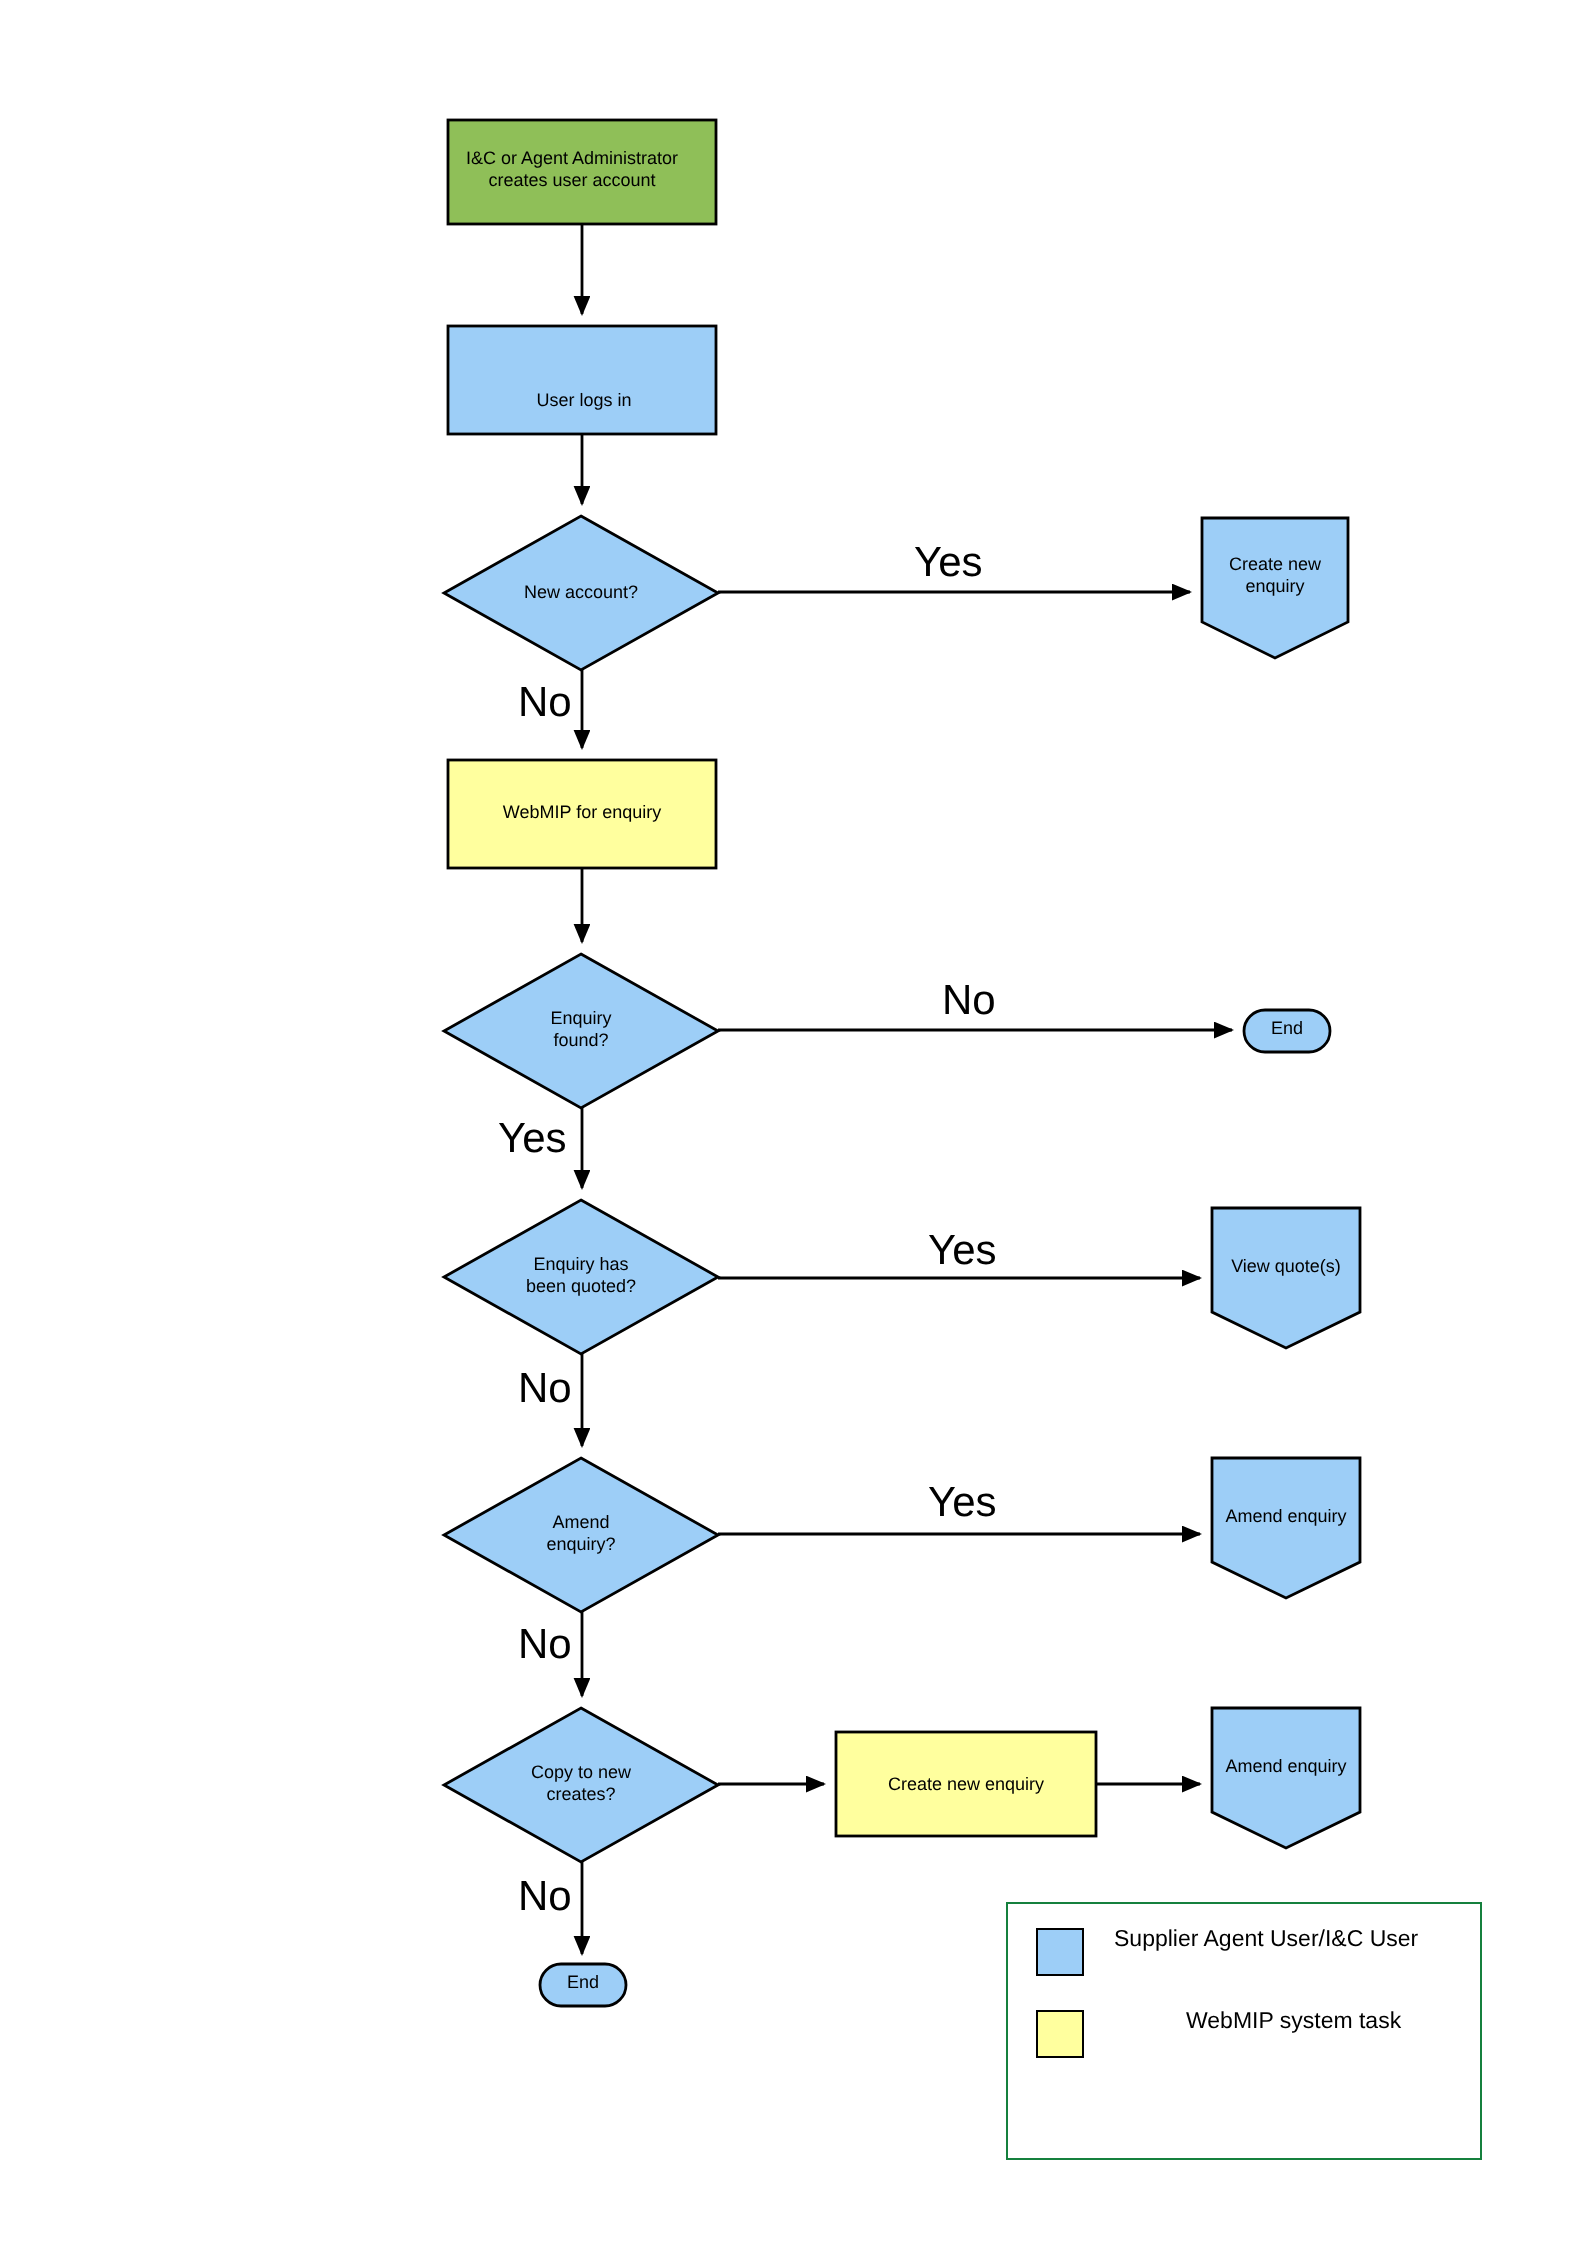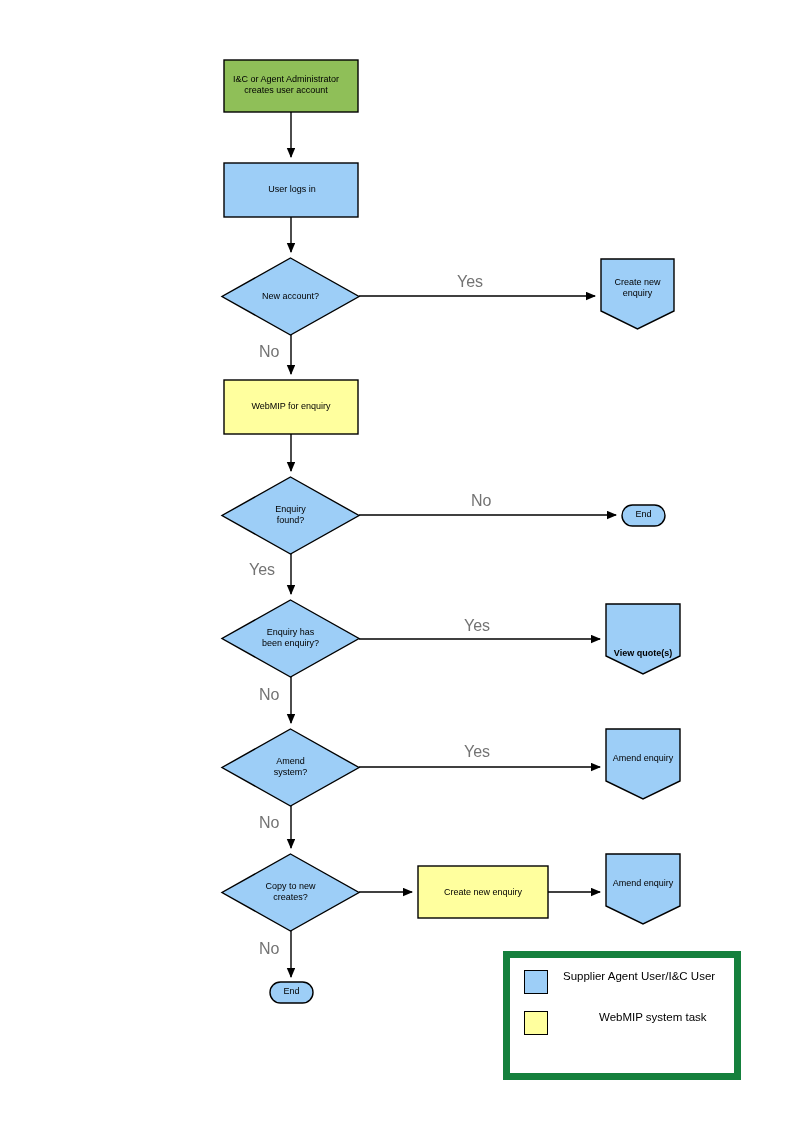--- a/index.html
+++ b/index.html
@@ -27,32 +27,32 @@
     font-family: "Liberation Sans", sans-serif;
     font-size: 9px;
     line-height: 11px;
     color: #000000;
     pointer-events: none;
     white-space: pre-line;
   }
   .edge-label {
     position: absolute;
     font-family: "Liberation Sans", sans-serif;
-    font-size: 16px;
+    font-size: 21px;
     line-height: 21px;
-    color: #737373;
+    color: #000000;
     white-space: nowrap;
   }
   .legend-box {
     position: absolute;
     left: 503px;
     top: 951px;
     width: 238px;
     height: 129px;
-    border: 7px solid #15803d;
+    border: 1px solid #15803d;
     background: #ffffff;
     box-sizing: border-box;
   }
   .legend-row {
     position: absolute;
     left: 14px;
     display: flex;
     align-items: flex-start;
   }
   .legend-swatch {
@@ -112,33 +112,33 @@
     <polygon points="606,729 680,729 680,781 643,799 606,781" fill="#9DCEF7"></polygon>
     <polygon points="290.5,854 359,892.5 290.5,931 222,892.5" fill="#9DCEF7"></polygon>
     <rect x="418" y="866" width="130" height="52" fill="#FFFF9E"></rect>
     <polygon points="606,854 680,854 680,906 643,924 606,906" fill="#9DCEF7"></polygon>
     <rect x="270" y="982" width="43" height="21" rx="10.5" ry="10.5" fill="#9DCEF7"></rect>
   </g>
 </svg>
 
 <div class="node-label" style="left:224px; top:74px; width:124px;">I&amp;C or Agent Administrator
 creates user account</div>
-<div class="node-label" style="left:224px; top:184px; width:136px;">User logs in</div>
+<div class="node-label" style="left:224px; top:195px; width:136px;">User logs in</div>
 <div class="node-label" style="left:222px; top:291px; width:137px;">New account?</div>
 <div class="node-label" style="left:599px; top:277px; width:77px;">Create new
 enquiry</div>
 <div class="node-label" style="left:224px; top:401px; width:134px;">WebMIP for enquiry</div>
 <div class="node-label" style="left:222px; top:504px; width:137px;">Enquiry
 found?</div>
 <div class="node-label" style="left:622px; top:509px; width:43px;">End</div>
 <div class="node-label" style="left:222px; top:627px; width:137px;">Enquiry has
-been enquiry?</div>
-<div class="node-label" style="left:604px; top:648px; width:78px;font-weight:bold;">View quote(s)</div>
+been quoted?</div>
+<div class="node-label" style="left:604px; top:628px; width:78px;">View quote(s)</div>
 <div class="node-label" style="left:222px; top:756px; width:137px;">Amend
-system?</div>
+enquiry?</div>
 <div class="node-label" style="left:603px; top:753px; width:80px;">Amend enquiry</div>
 <div class="node-label" style="left:222px; top:881px; width:137px;">Copy to new
 creates?</div>
 <div class="node-label" style="left:418px; top:887px; width:130px;">Create new enquiry</div>
 <div class="node-label" style="left:603px; top:878px; width:80px;">Amend enquiry</div>
 <div class="node-label" style="left:270px; top:986px; width:43px;">End</div>
 
 <div class="edge-label" style="left:457px; top:271px;">Yes</div>
 <div class="edge-label" style="left:259px; top:341px;">No</div>
 <div class="edge-label" style="left:471px; top:490px;">No</div>

